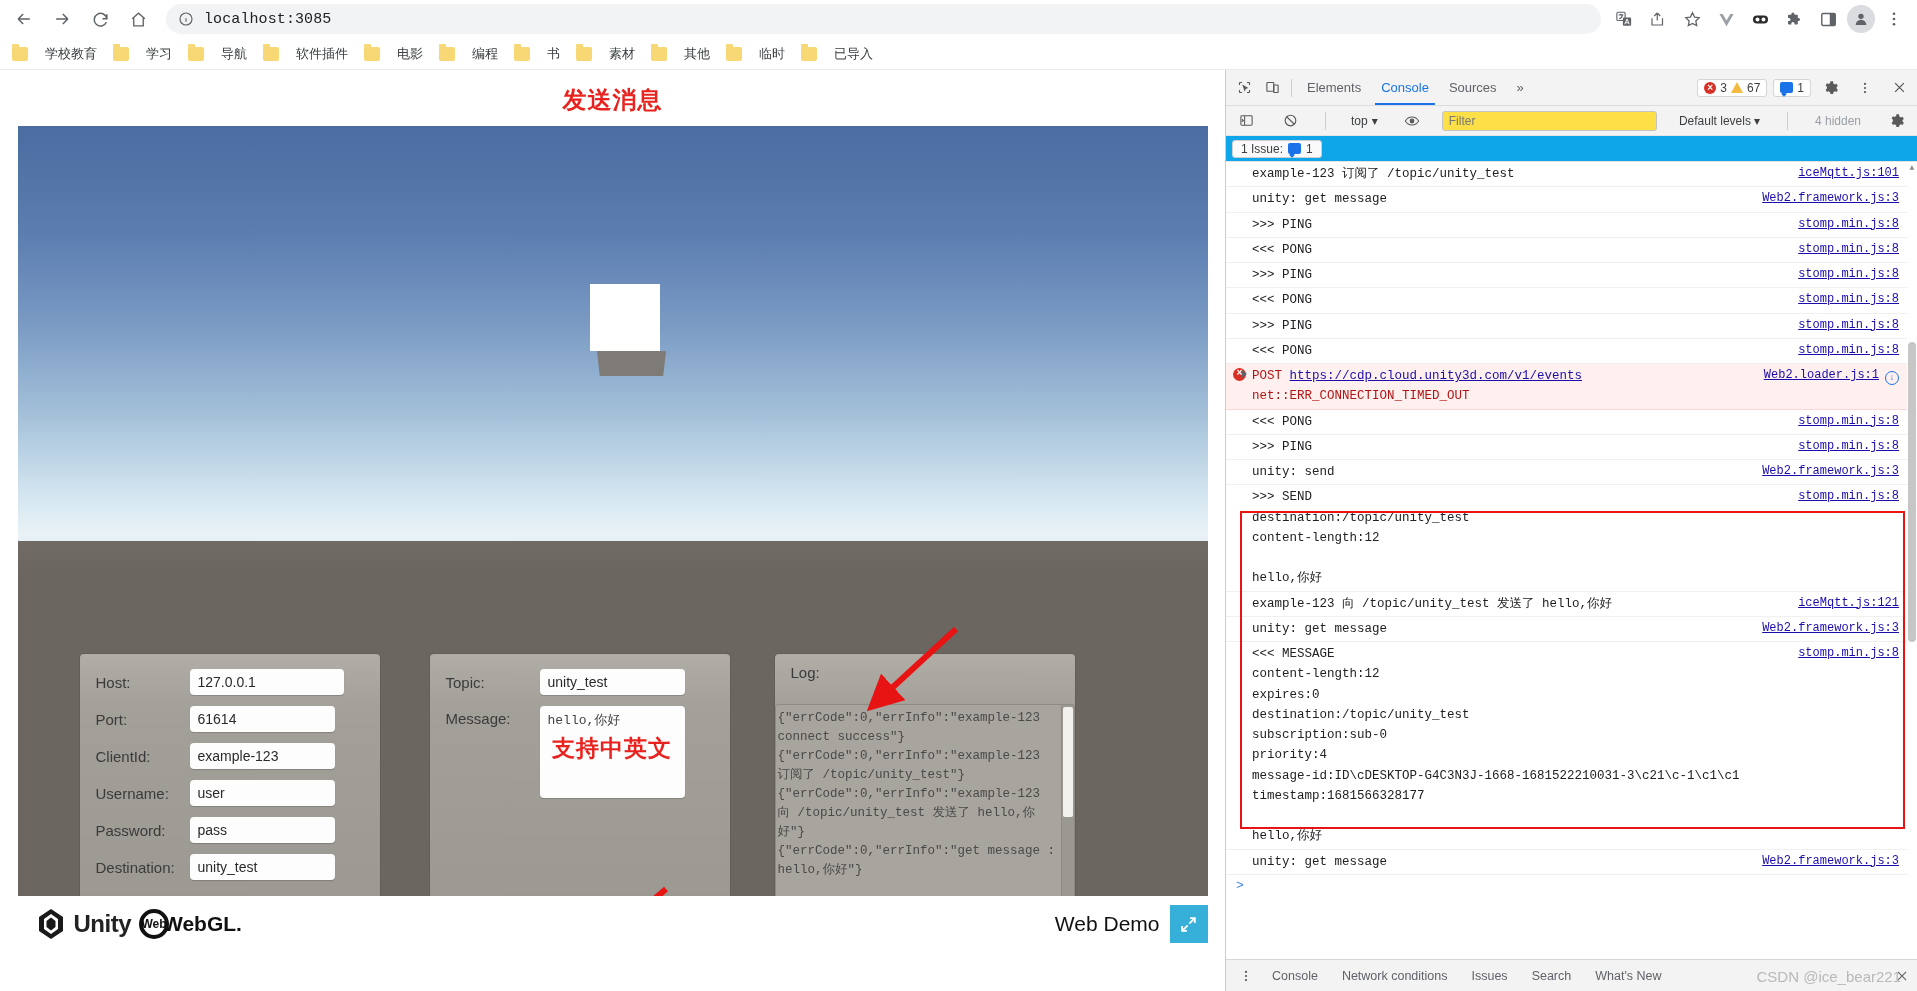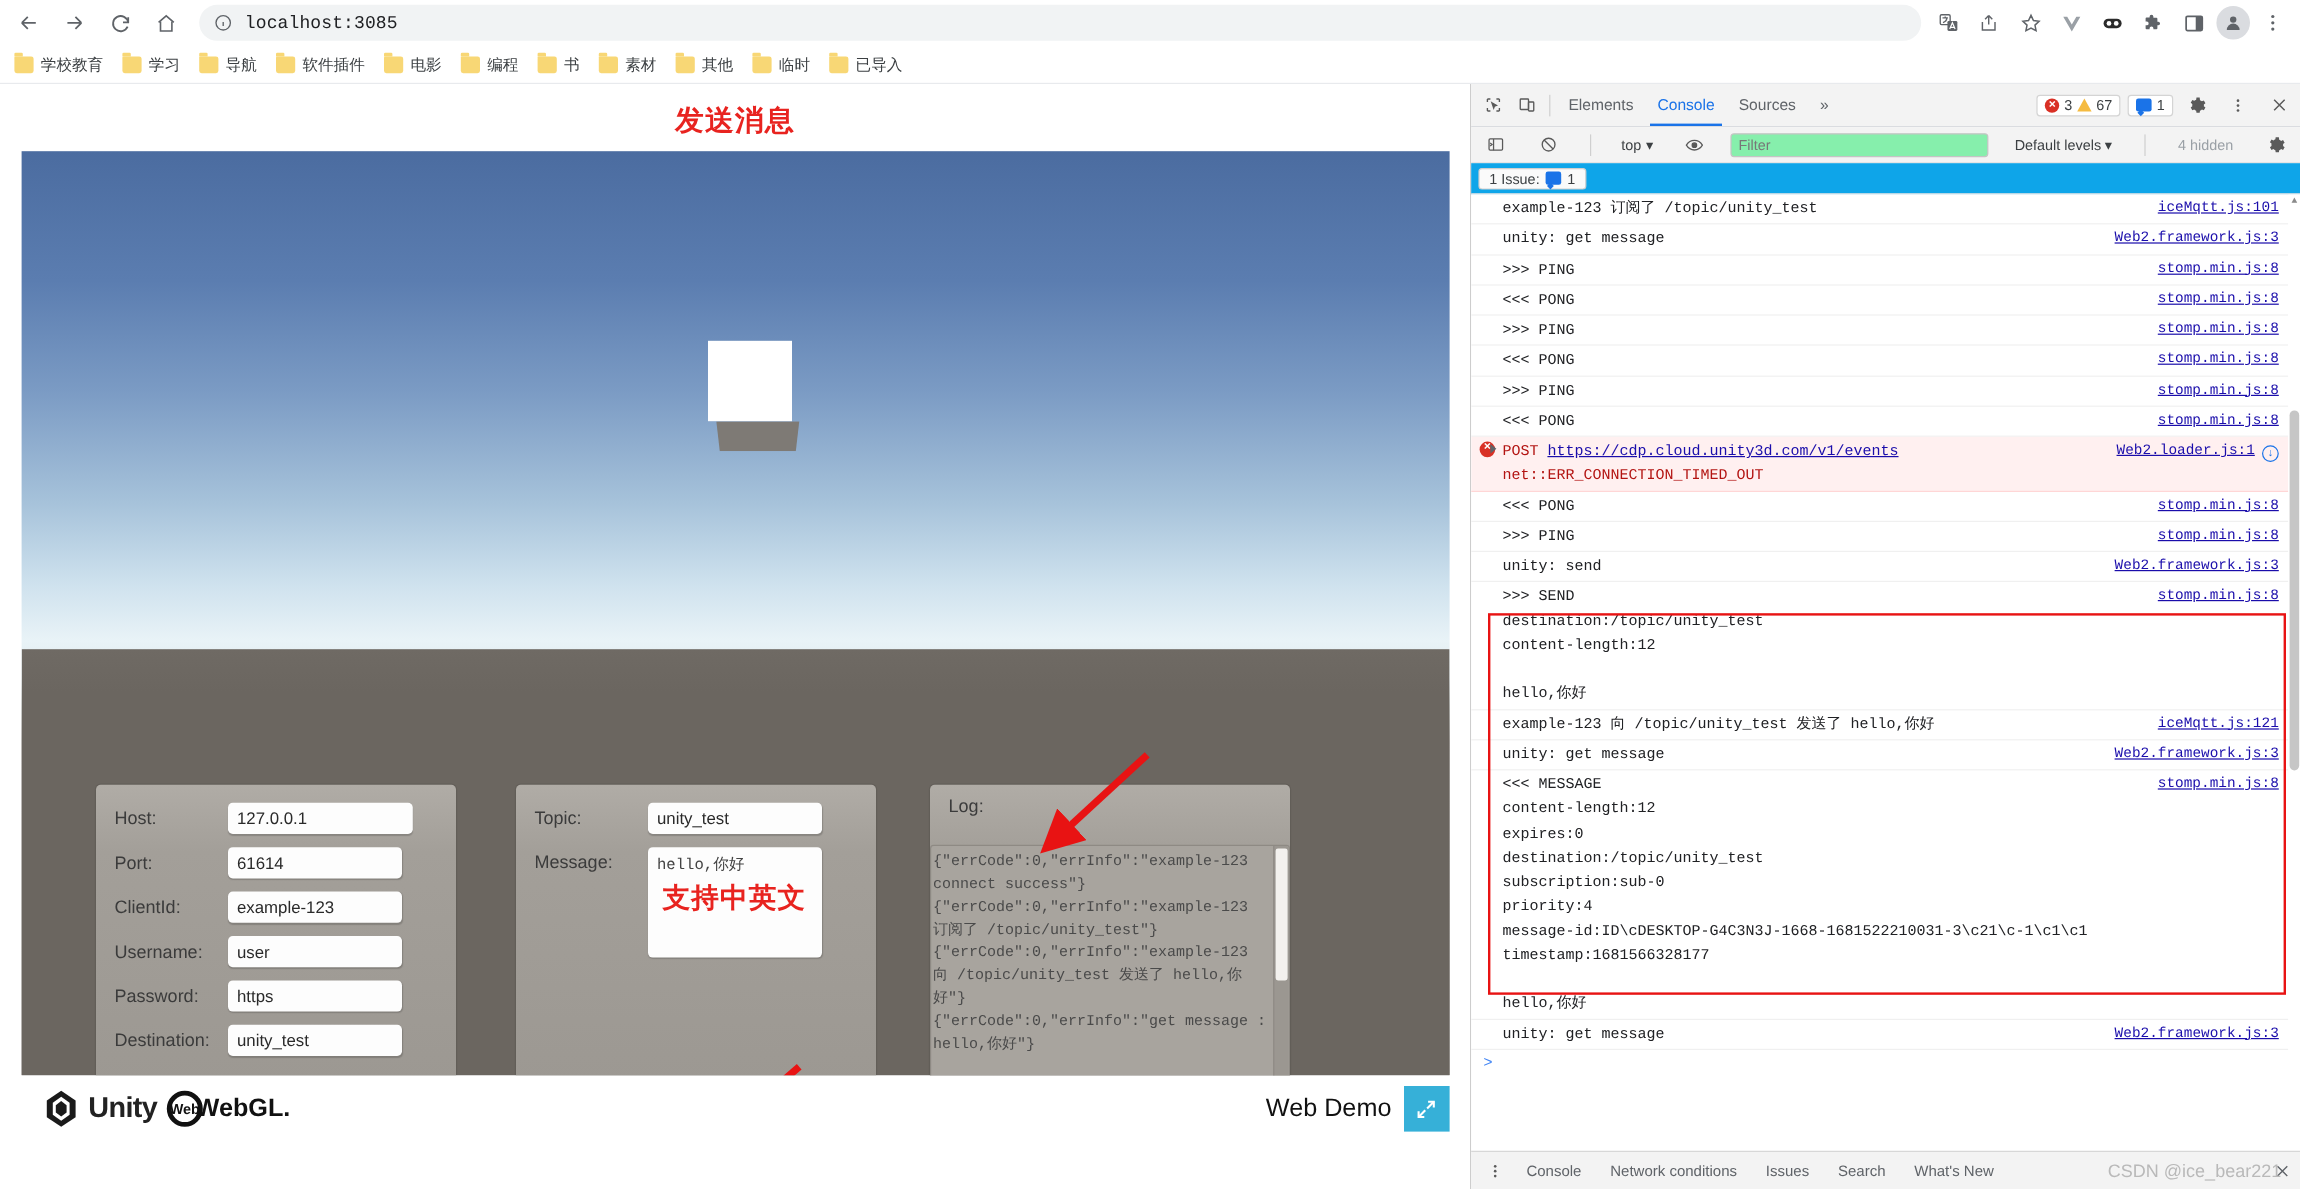--- a/index.html
+++ b/index.html
@@ -42,21 +42,21 @@
     width: 28px; height: 28px; border-radius: 50%; background: #dadce0;
     display: flex; align-items: center; justify-content: center; color: #5f6368;
   }
 
   
   .bookmarks {
     height: 32px; display: flex; align-items: center; padding: 0 6px; gap: 2px;
     background: #fff; border-bottom: 1px solid #e8eaed;
   }
   .bm {
-    display: flex; align-items: center; gap: 6px; padding: 3px 8px 3px 6px;
+    display: flex; align-items: center; gap: 17px; padding: 3px 8px 3px 6px;
     border-radius: 4px; font-size: 13px; color: #3c4043; white-space: nowrap;
   }
   .bm .folder {
     width: 16px; height: 14px; flex: 0 0 auto; position: relative;
     background: #f8d775; border-radius: 1px 2px 2px 2px;
   }
   .bm .folder::before {
     content: ""; position: absolute; top: -3px; left: 0; width: 7px; height: 3px;
     background: #f8d775; border-radius: 1px 1px 0 0;
   }
@@ -217,21 +217,21 @@
     content: ""; position: absolute; left: 2px; bottom: -3px; width: 4px; height: 4px;
     background: #1a73e8; transform: rotate(45deg);
   }
 
   .dt-filterbar {
     height: 30px; display: flex; align-items: center; gap: 16px; padding: 0 6px;
     border-bottom: 1px solid #e4e4e4; background: #f3f3f3;
   }
   .ctx-select { display: flex; align-items: center; gap: 4px; font-size: 12px; color: #3c4043; padding: 0 4px; }
   .filter-input {
-    flex: 1 1 auto; height: 20px; background: #86efac; border: 1px solid #c4c4c4; border-radius: 3px;
+    flex: 1 1 auto; height: 20px; background: #fde047; border: 1px solid #c4c4c4; border-radius: 3px;
     font-size: 12px; color: #777; padding: 0 6px; display: flex; align-items: center;
     max-width: 340px;
   }
   .levels { font-size: 12px; color: #3c4043; display: flex; align-items: center; gap: 3px; padding: 0 6px; }
   .hidden-count { font-size: 12px; color: #9aa0a6; padding: 0 6px; }
 
   .dt-issuebar {
     height: 26px; display: flex; align-items: center; padding: 0 6px;
     border-bottom: 1px solid #e4e4e4; background: #0ea5e9;
   }
@@ -473,21 +473,21 @@
             <div class="field-row" style="left:16px; top:89px; width:270px;">
               <span class="field-label" style="width:94px;">ClientId:</span>
               <span class="field-input" style="width:145px;">example-123</span>
             </div>
             <div class="field-row" style="left:16px; top:126px; width:270px;">
               <span class="field-label" style="width:94px;">Username:</span>
               <span class="field-input" style="width:145px;">user</span>
             </div>
             <div class="field-row" style="left:16px; top:163px; width:270px;">
               <span class="field-label" style="width:94px;">Password:</span>
-              <span class="field-input" style="width:145px;">https</span>
+              <span class="field-input" style="width:145px;">pass</span>
             </div>
             <div class="field-row" style="left:16px; top:200px; width:270px;">
               <span class="field-label" style="width:94px;">Destination:</span>
               <span class="field-input" style="width:145px;">unity_test</span>
             </div>
           </div>
 
           <div class="gui-panel panel-mid">
             <div class="field-row" style="left:16px; top:15px; width:270px;">
               <span class="field-label" style="width:94px;">Topic:</span>

